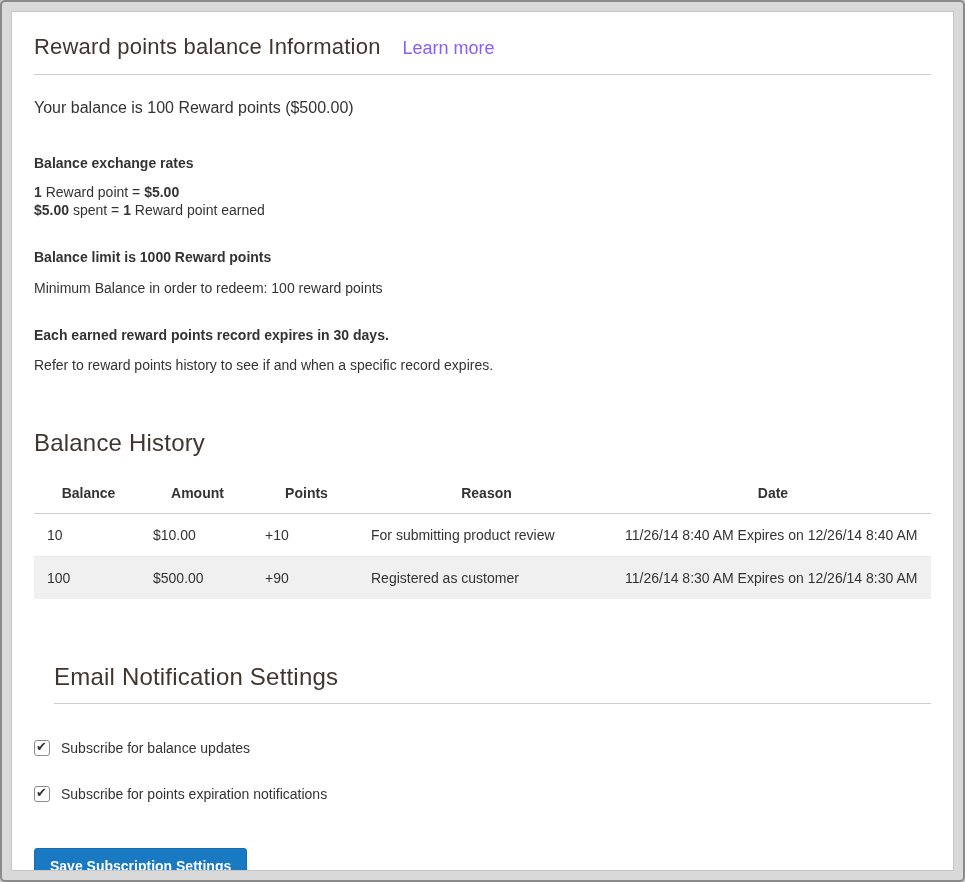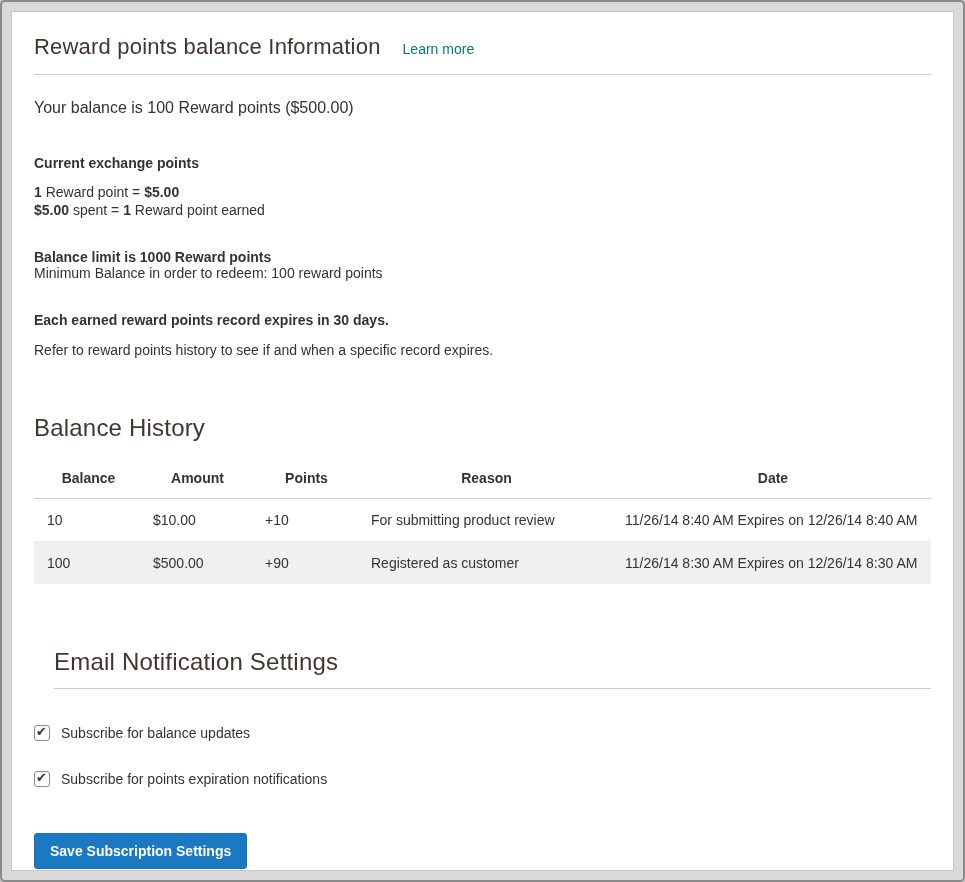--- a/index.html
+++ b/index.html
@@ -33,38 +33,38 @@
     padding: 6px 0 14px 0;
     border-bottom: 1px solid #cccccc;
   }
   .page-title {
     font-size: 22px;
     font-weight: 400;
     color: #41362f;
     letter-spacing: 0.2px;
   }
   .learn-more {
-    font-size: 14px;
-    color: #0f766e;
+    font-size: 18px;
+    color: #8b5cf6;
     text-decoration: none;
     cursor: pointer;
   }
 
   
   .summary {
     margin-top: 24px;
     font-size: 16px;
     color: #333;
   }
   .bold-line { font-weight: bold; font-size: 14px; }
   .exchange-title { margin-top: 38px; }
   .rate-line { margin-top: 12px; line-height: 18px; }
   .rate-line + .rate-line { margin-top: 0; }
   .limit-line { margin-top: 30px; }
-  .min-line { }
+  .min-line { margin-top: 15px; }
   .expiry-line { margin-top: 31px; }
   .note-line { margin-top: 14px; }
 
   
   .section-title {
     font-size: 24px;
     font-weight: 400;
     color: #41362f;
     letter-spacing: 0.2px;
   }
@@ -150,21 +150,21 @@
 <div class="frame">
   <div class="card">
 
     <div class="header-row">
       <h1 class="page-title">Reward points balance Information</h1>
       <a class="learn-more">Learn more</a>
     </div>
 
     <p class="summary">Your balance is 100 Reward points ($500.00)</p>
 
-    <p class="bold-line exchange-title">Current exchange points</p>
+    <p class="bold-line exchange-title">Balance exchange rates</p>
 
     <p class="rate-line"><strong>1</strong><span> Reward point = </span><strong>$5.00</strong></p>
 
     <p class="rate-line"><strong>$5.00</strong><span> spent = </span><strong>1</strong><span> Reward point earned</span></p>
 
     <p class="bold-line limit-line">Balance limit is 1000 Reward points</p>
     <p class="min-line">Minimum Balance in order to redeem: 100 reward points</p>
 
     <p class="bold-line expiry-line">Each earned reward points record expires in 30 days.</p>
     <p class="note-line">Refer to reward points history to see if and when a specific record expires.</p>

